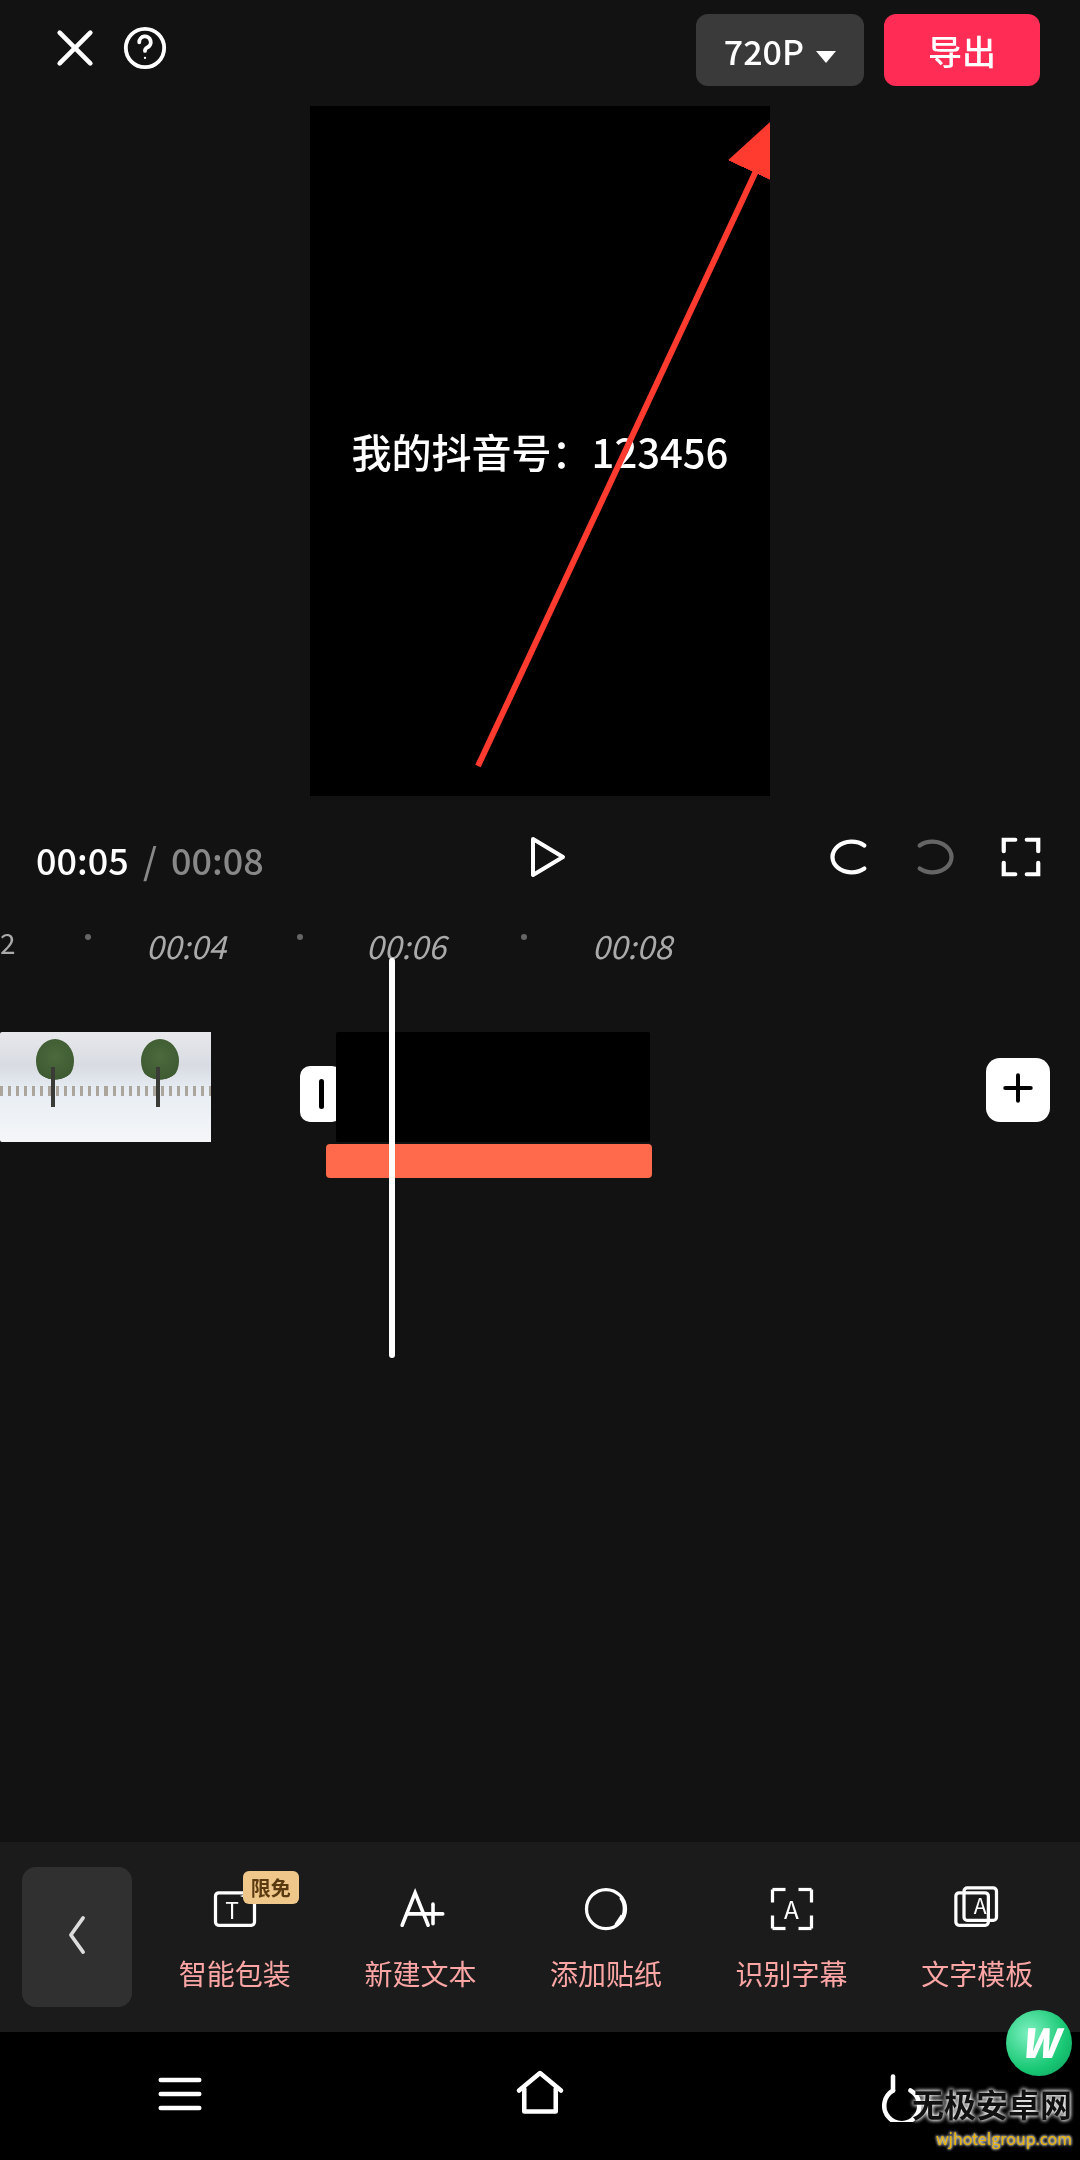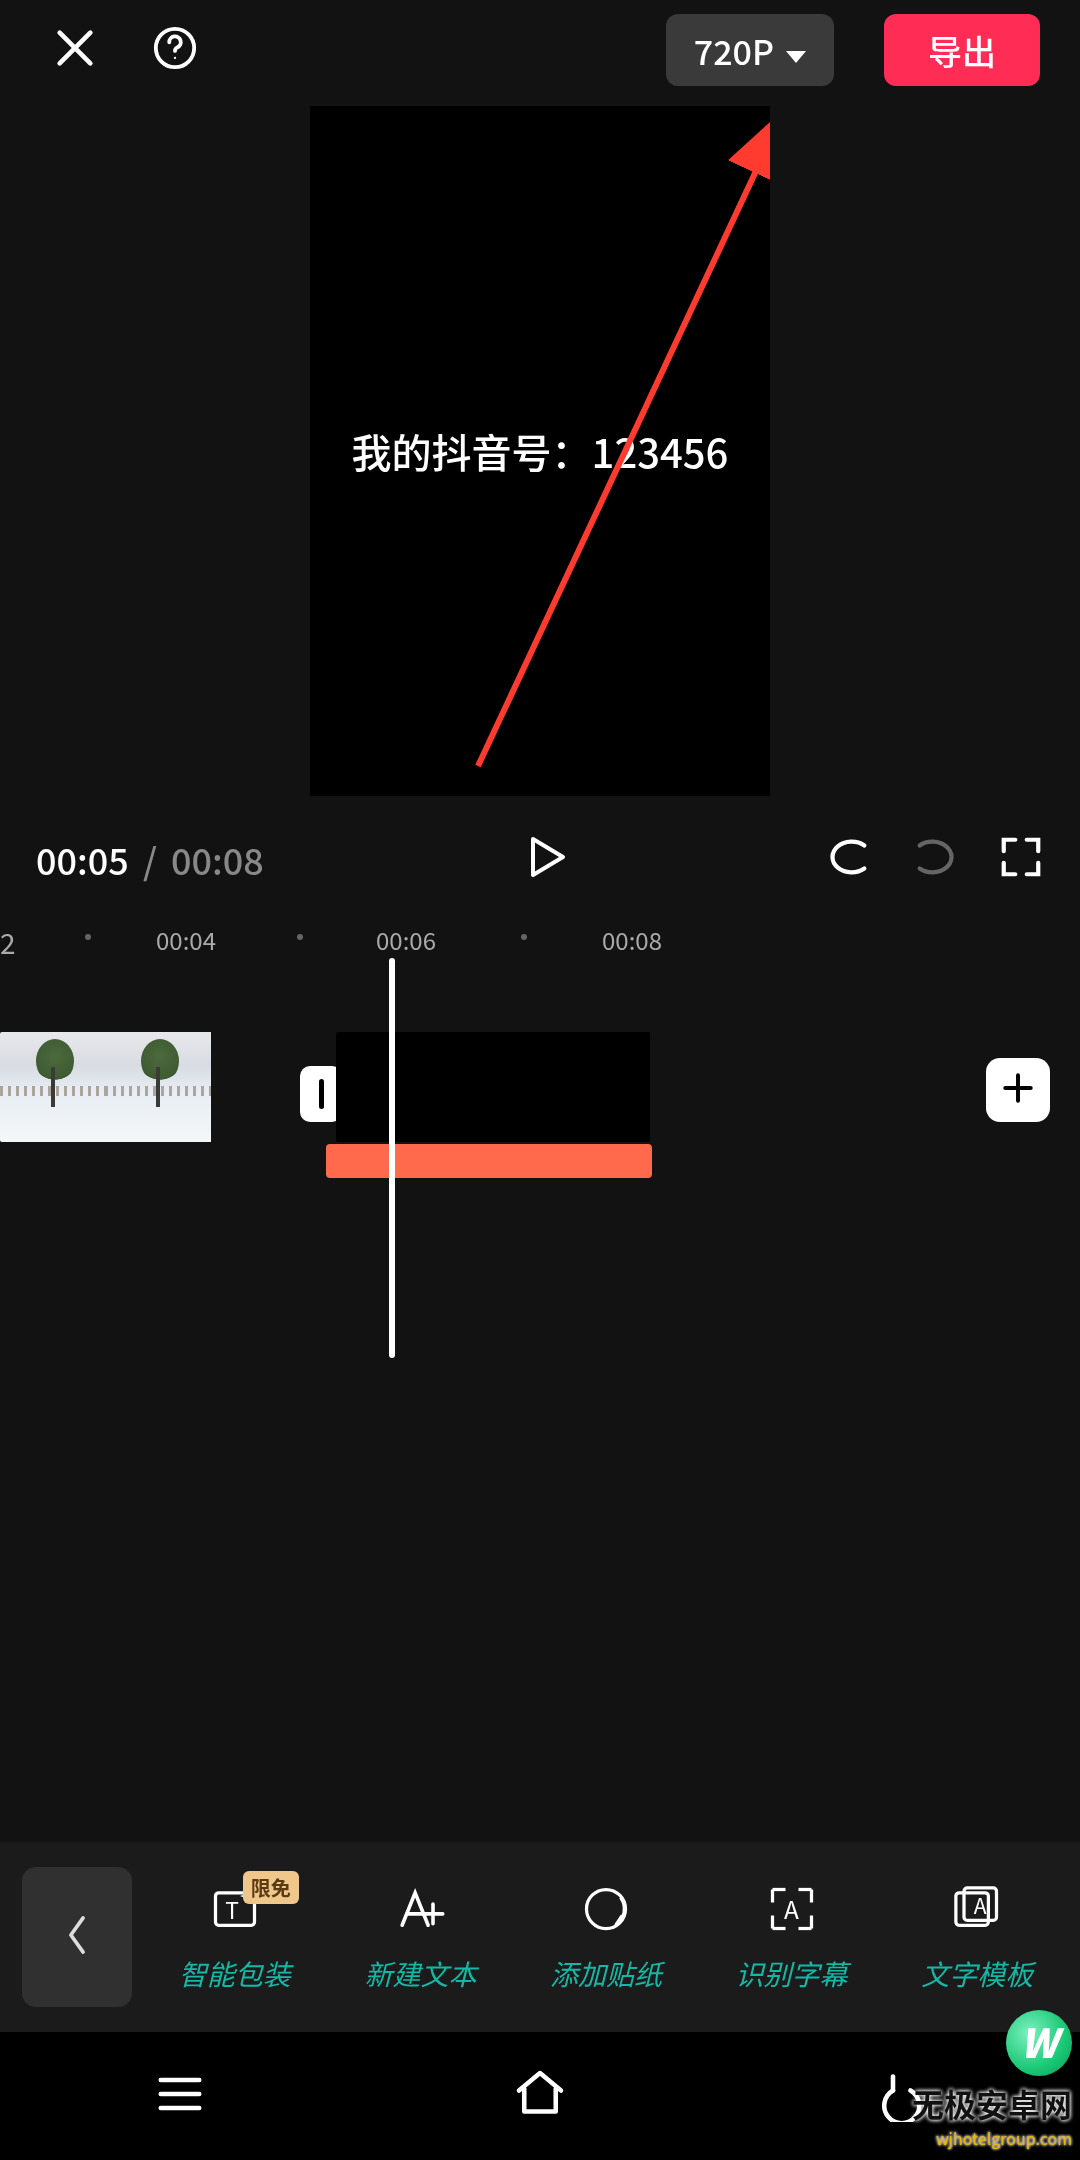--- a/index.html
+++ b/index.html
@@ -1,19 +1,19 @@
 <!DOCTYPE html>
 <html><head>
 <meta charset="utf-8">
 <style>
   * { box-sizing: border-box; margin: 0; padding: 0; }
   html, body { width: 1080px; height: 2160px; background: #121212; color: #fff; font-family: -apple-system, "PingFang SC", "Noto Sans CJK SC", sans-serif; overflow: hidden; }
 
   
-  .header { display: flex; align-items: center; height: 100px; padding: 0 40px; gap: 30px; }
+  .header { display: flex; align-items: center; height: 100px; padding: 0 40px; }
   .header .spacer { flex: 1; }
   .icon-btn { display: flex; align-items: center; justify-content: center; width: 70px; height: 70px; }
   .close-x svg, .help-q svg { width: 46px; height: 46px; }
   .res-btn { display: flex; align-items: center; justify-content: center; background: #3a3a3a; border-radius: 12px; height: 72px; padding: 0 28px; font-size: 34px; font-weight: 500; }
   .res-btn .tri { margin-left: 12px; }
   .export-btn { display: flex; align-items: center; justify-content: center; background: #ff2d55; border-radius: 12px; height: 72px; padding: 0 44px; font-size: 34px; font-weight: 500; color: #fff; margin-left: 20px; }
 
   
   .preview-wrap { display: flex; justify-content: center; padding-top: 6px; }
   .preview { position: relative; width: 460px; height: 690px; background: #000; }
@@ -28,21 +28,21 @@
   .time .total { color: #888; }
   .play-center { flex: 1; display: flex; justify-content: center; }
   .play-icon svg { width: 48px; height: 48px; }
   .right-controls { display: flex; align-items: center; gap: 40px; }
   .ctrl svg { width: 46px; height: 46px; }
   .ctrl.disabled svg { opacity: 0.35; }
 
   
   .timeline-area { position: relative; margin-top: 8px; height: 468px; }
   .ruler { position: relative; height: 60px; }
-  .ruler-item { position: absolute; top: 10px; font-size: 24px; color: #aaa; transform: translateX(-50%); }
+  .ruler-item { position: absolute; top: 10px; font-size: 32px; color: #aaa; transform: translateX(-50%); font-style: italic; }
   .ruler-dot { position: absolute; top: 22px; width: 6px; height: 6px; background: #666; border-radius: 50%; transform: translateX(-50%); }
   .ruler-left { position: absolute; top: 10px; font-size: 28px; color: #aaa; left: 0; }
 
   .tracks { position: relative; margin-top: 60px; height: 140px; }
   .clip1 { position: absolute; left: 0; top: 0; width: 316px; height: 110px; overflow: hidden; border-radius: 2px; }
   .clip1-thumb { width: 33.34%; height: 100%; float: left; background: linear-gradient(to bottom, #e8e8ec 0%, #d8dce2 30%, #e8eef4 55%, #f5f6f8 100%); position: relative; }
   .tree { position: absolute; left: 28%; top: 6%; width: 44px; height: 70px; }
   .tree .trunk { position: absolute; left: 48%; top: 40%; width: 4px; height: 58%; background: #3a3a36; }
   .tree .crown { position: absolute; left: 14%; top: 0; width: 38px; height: 44px; background: radial-gradient(circle at 50% 40%, #4b6a3c 0%, #3e5a32 70%, rgba(0,0,0,0) 72%); border-radius: 50%; }
   .fence { position: absolute; left: 0; bottom: 42%; width: 100%; height: 10px; background: repeating-linear-gradient(90deg, #7a6a55 0 3px, transparent 3px 8px); opacity: 0.55; }
@@ -60,21 +60,21 @@
   .playhead { position: absolute; left: 389px; top: 46px; width: 6px; height: 400px; background: #fff; border-radius: 3px; }
 
   
   .bottom { position: absolute; left: 0; bottom: 128px; width: 100%; height: 190px; background: #1b1b1b; display: flex; align-items: center; }
   .back-panel { width: 110px; height: 140px; margin-left: 22px; background: #303030; border-radius: 14px; display: flex; align-items: center; justify-content: center; }
   .back-panel svg { width: 30px; height: 44px; }
   .tools { flex: 1; display: flex; justify-content: space-around; padding: 0 10px; }
   .tool { display: flex; flex-direction: column; align-items: center; gap: 16px; width: 132px; position: relative; }
   .tool .ticon { width: 56px; height: 56px; display: flex; align-items: center; justify-content: center; }
   .tool .ticon svg { width: 52px; height: 52px; }
-  .tool .tlabel { font-size: 28px; color: #14b8a6; white-space: nowrap; font-style: italic; }
+  .tool .tlabel { font-size: 28px; color: #fca5a5; white-space: nowrap; }
   .badge { position: absolute; top: -10px; right: 2px; background: #f0c78a; color: #5a3a10; font-size: 20px; font-weight: 600; padding: 2px 8px; border-radius: 6px; }
 
   
   .navbar { position: absolute; left: 0; bottom: 0; width: 100%; height: 128px; background: #000; display: flex; align-items: center; justify-content: space-around; }
   .navbar .nav svg { width: 56px; height: 56px; stroke: #fff; }
 
   
   .wm { position: absolute; right: 0; bottom: 0; width: 210px; height: 210px; display: flex; flex-direction: column; align-items: flex-end; justify-content: flex-end; padding: 10px 8px; pointer-events: none; }
   .wm-logo { width: 66px; height: 66px; border-radius: 50%; background: radial-gradient(circle at 35% 35%, #7df0c0, #18c874 60%, #0f9a58); margin-bottom: 4px; display:flex; align-items:center; justify-content:center; }
   .wm-logo span { font-size: 40px; font-weight: 800; color: #fff; font-style: italic; transform: translateY(-2px); }

